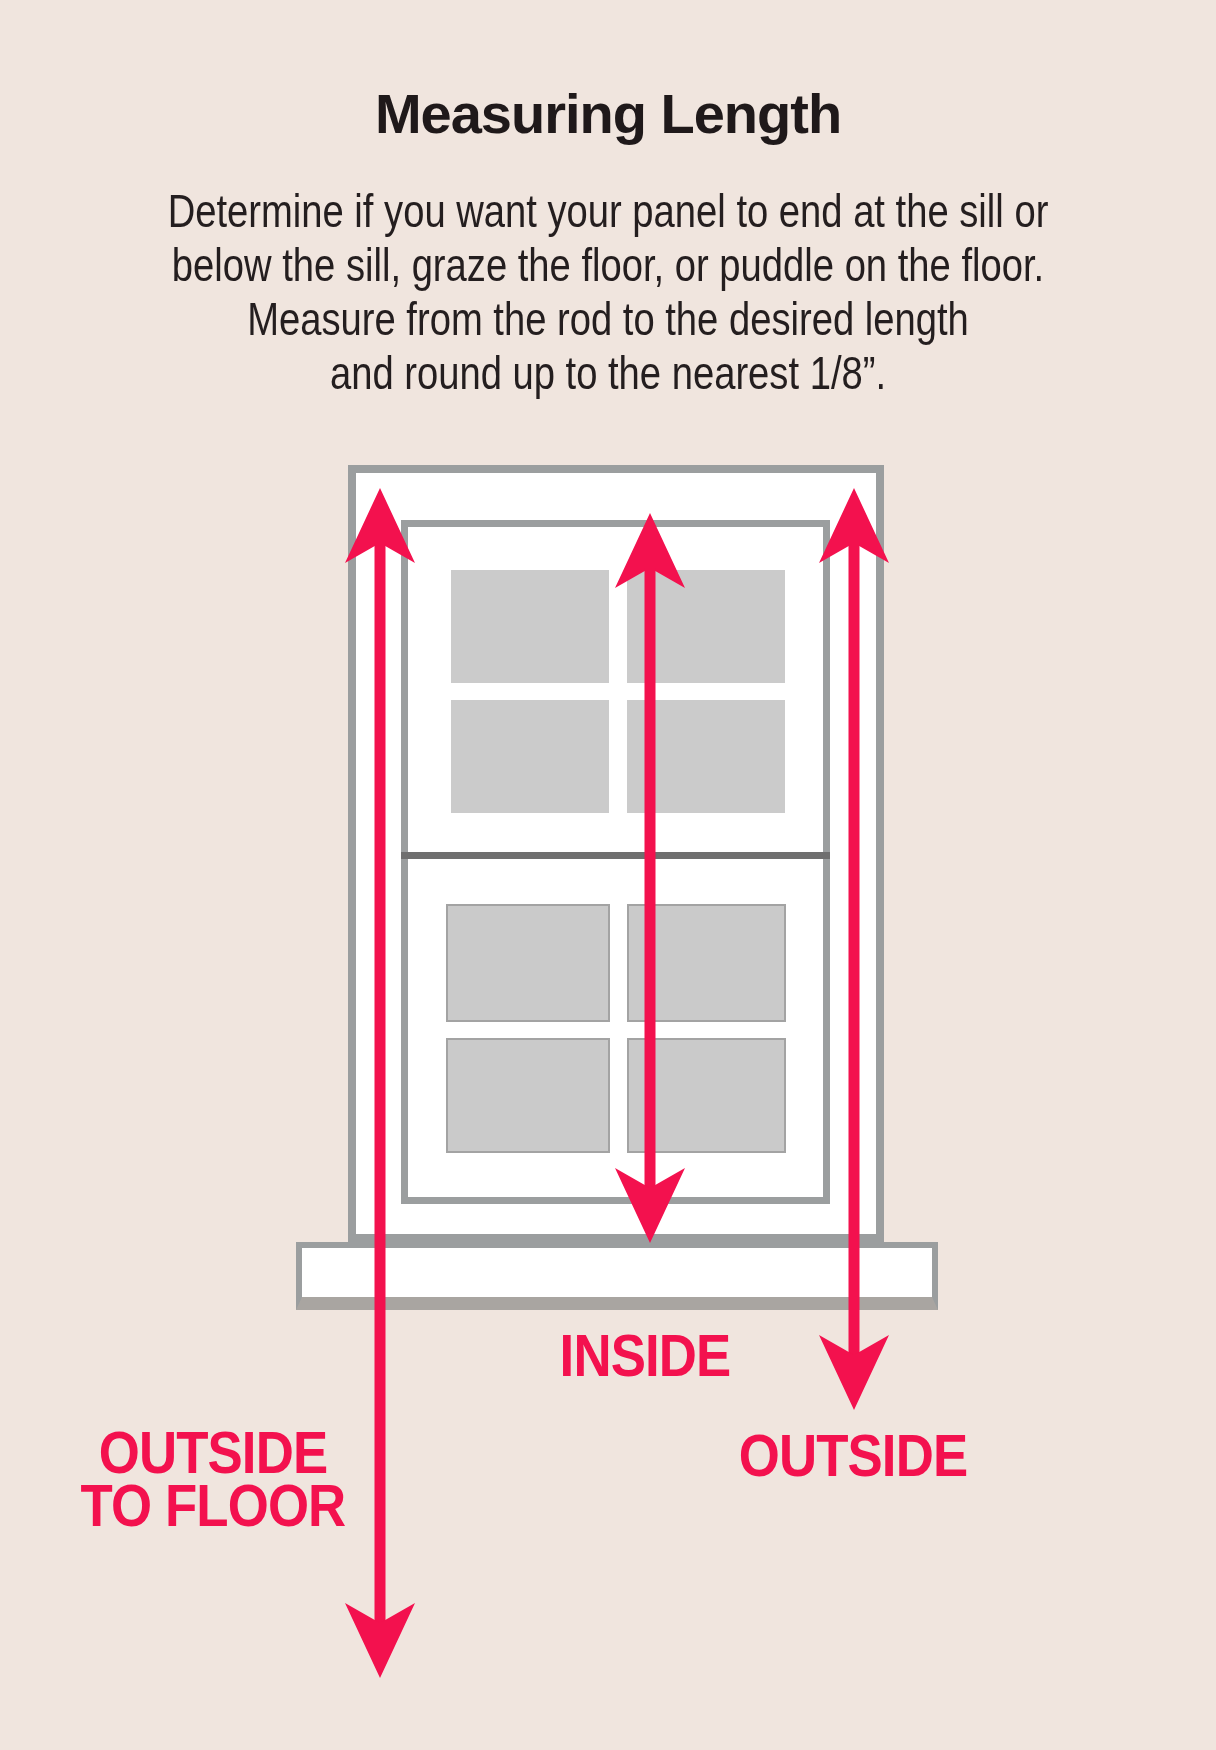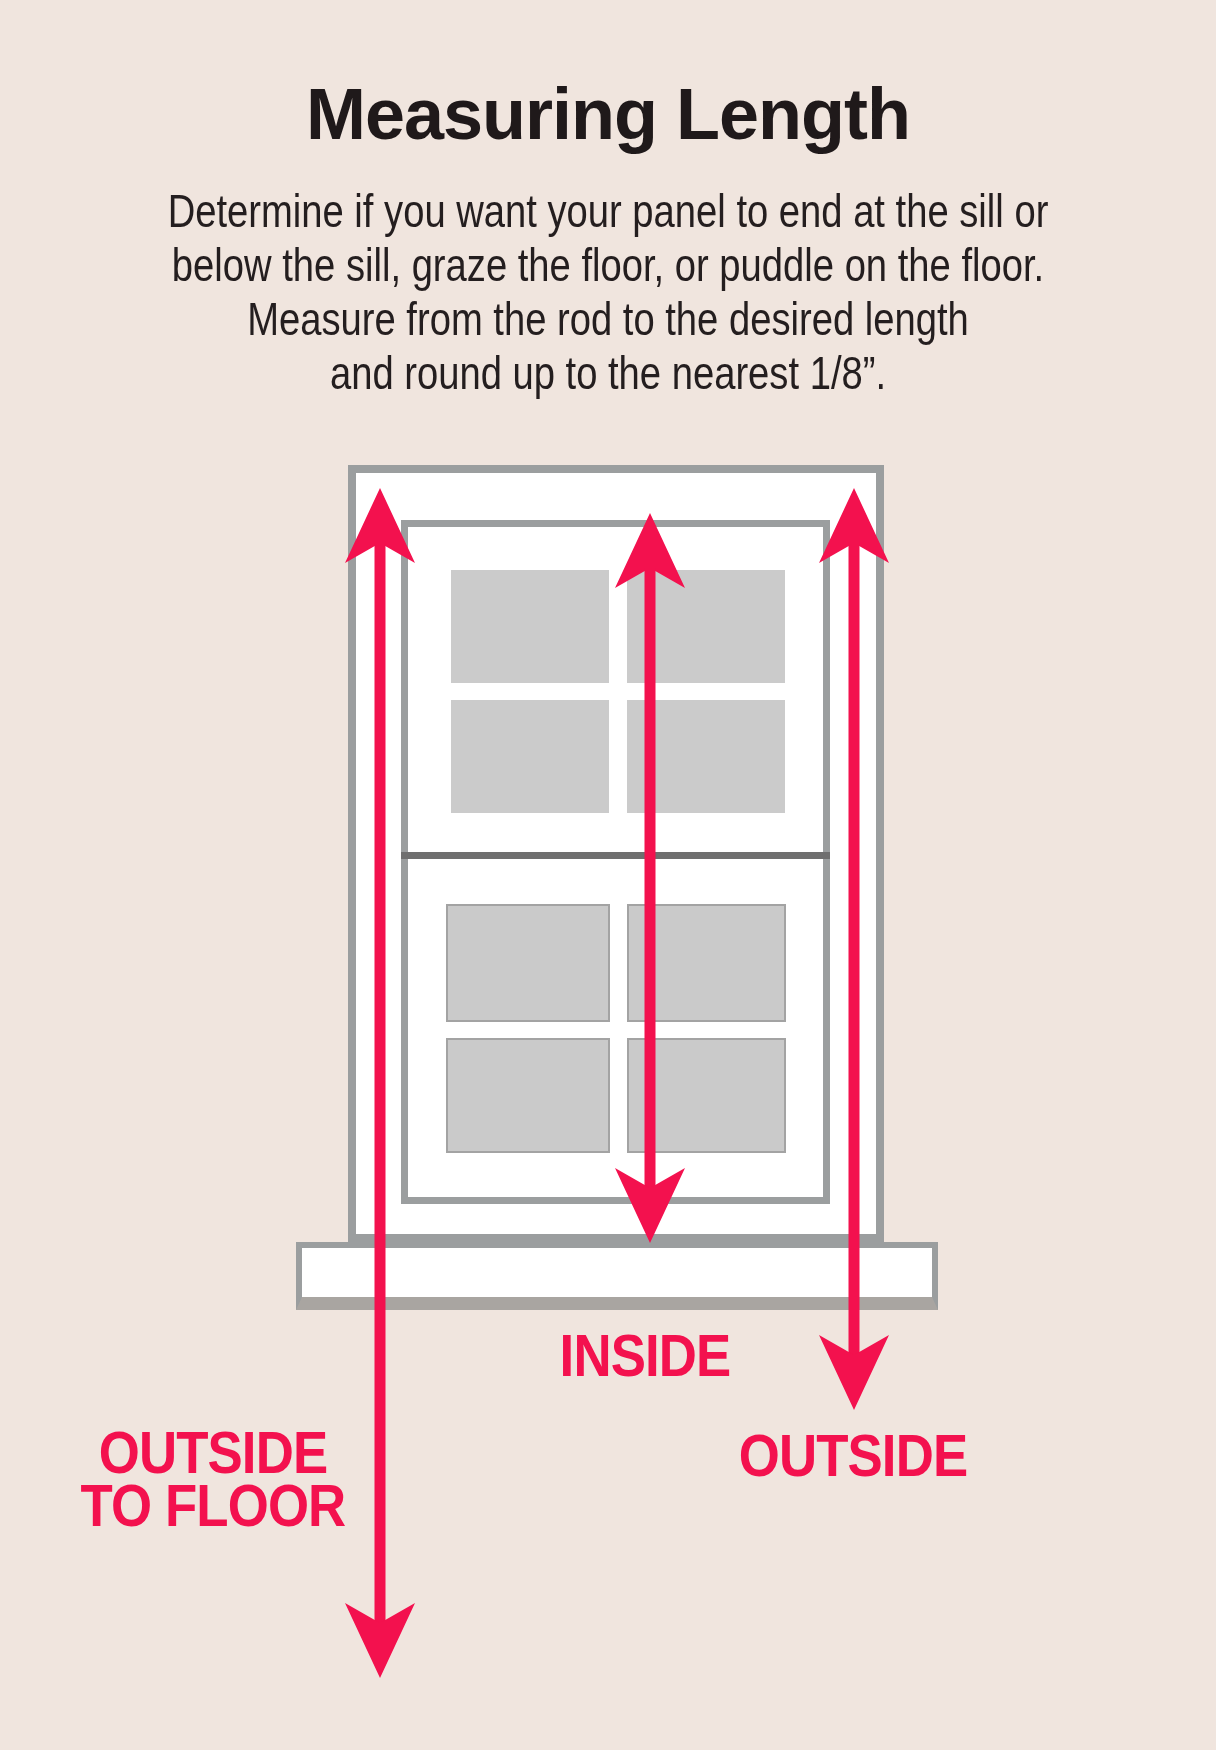--- a/index.html
+++ b/index.html
@@ -12,21 +12,21 @@
     font-family: "Liberation Sans", sans-serif;
   }
 
   
   .title {
     position: absolute;
     top: 76px; left: 0;
     width: 100%;
     margin: 0;
     text-align: center;
-    font-size: 72px;
+    font-size: 56px;
     font-weight: 700;
     letter-spacing: -1px;
     color: #1F191A;
     line-height: 76px;
   }
   .desc {
     position: absolute;
     top: 184px; left: 0;
     width: 100%;
     text-align: center;

